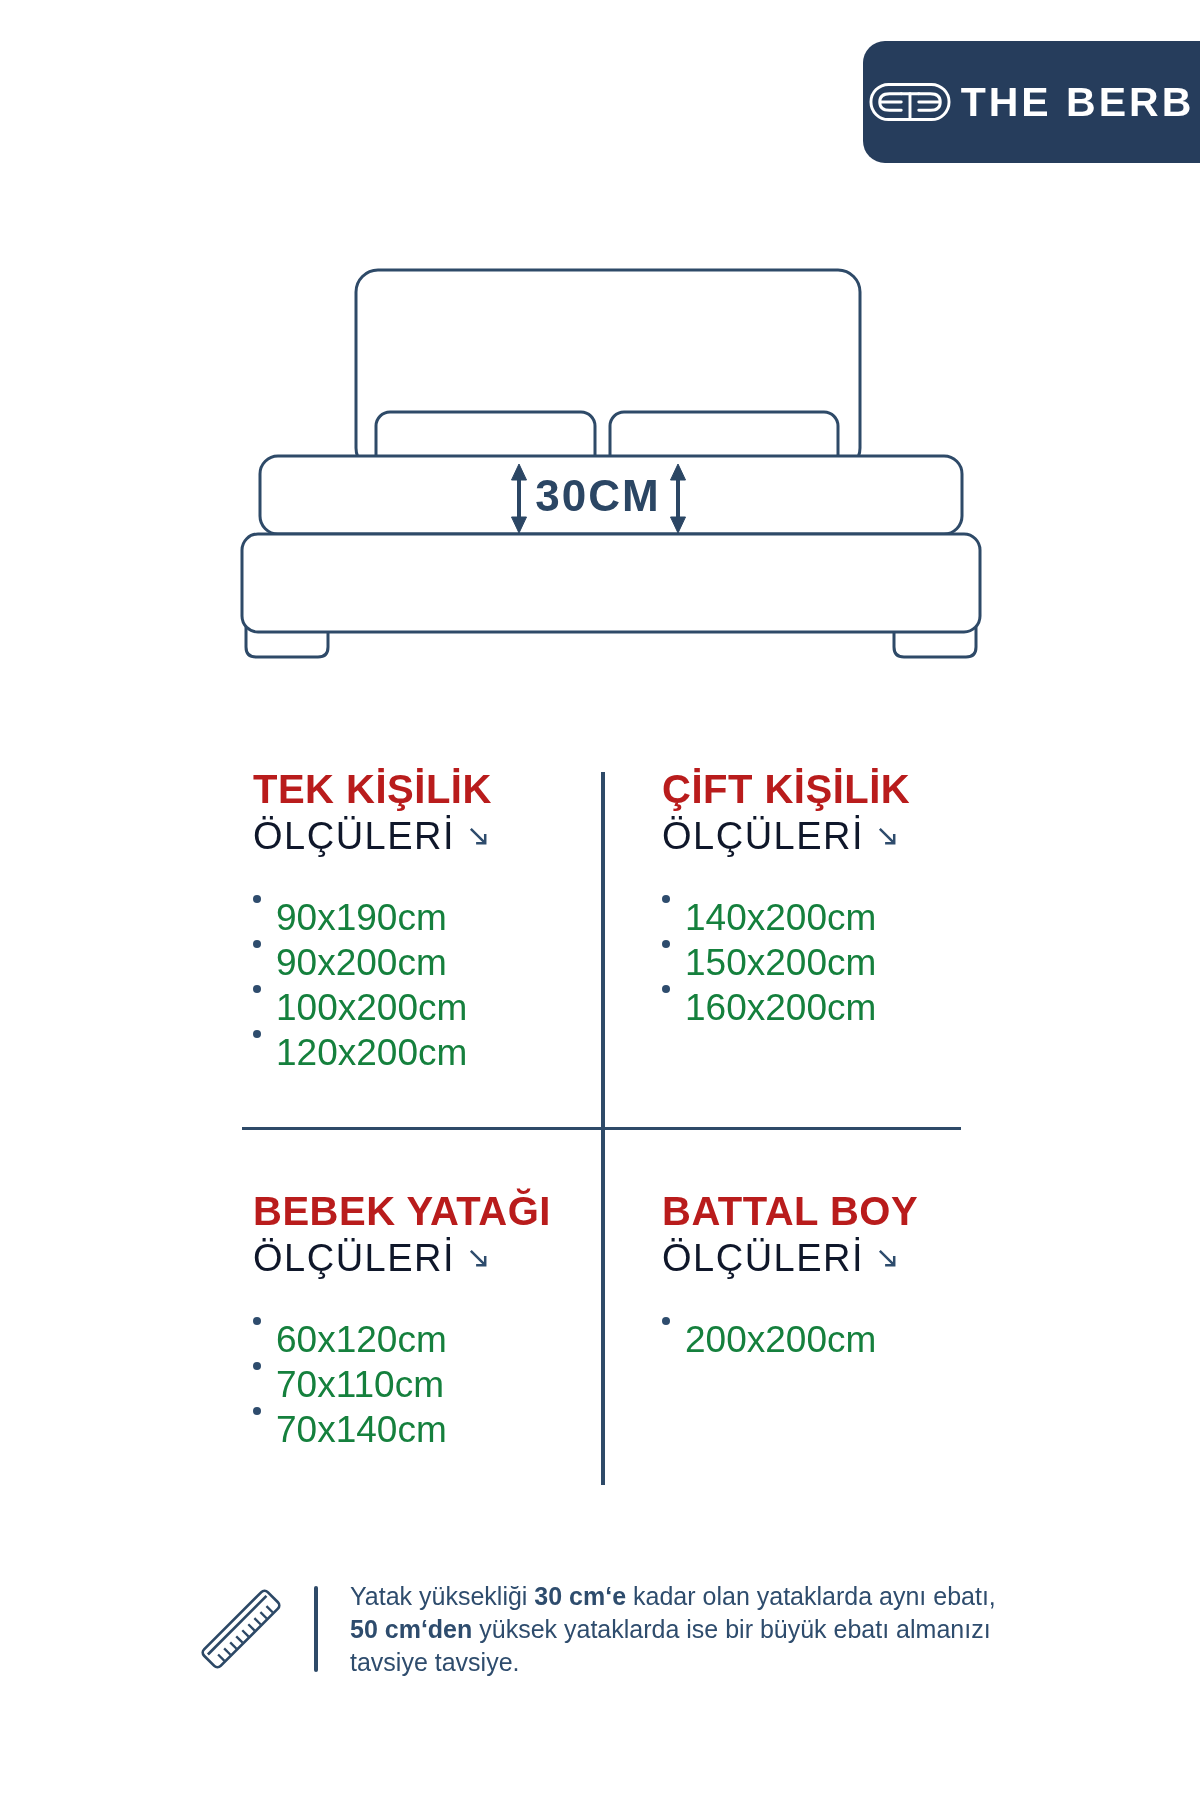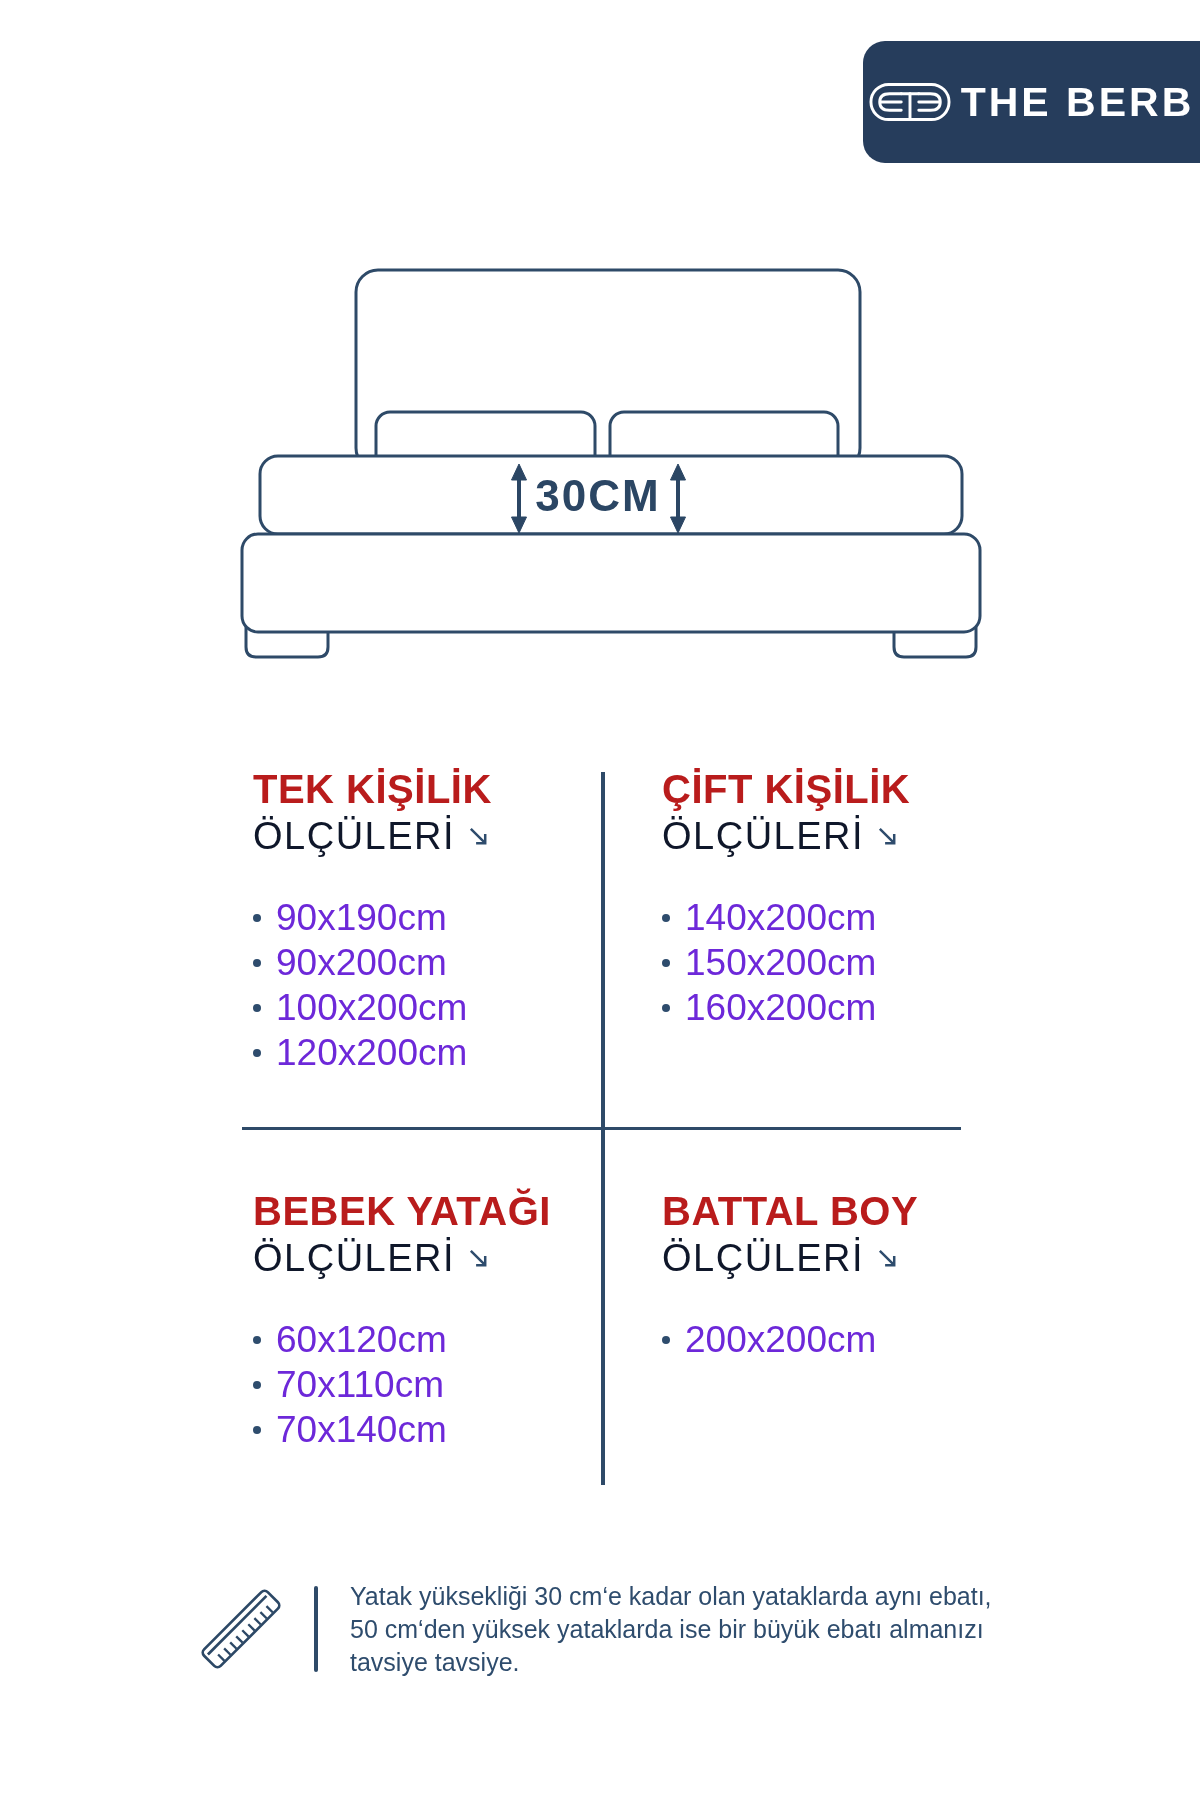--- a/index.html
+++ b/index.html
@@ -27,30 +27,30 @@
   .section{position:absolute;width:340px;color:#2e4c6d;}
   .sec-title{
     margin:0;color:#b91c1c;font-size:40px;font-weight:bold;line-height:48px;letter-spacing:0.5px;
   }
   .sec-sub{
     display:flex;align-items:center;gap:12px;
     font-size:38px;font-weight:normal;line-height:46px;letter-spacing:1.5px;color:#0f172a;
   }
   .sec-sub svg{flex:0 0 auto;}
   .sizes{list-style:none;margin:36px 0 0 0;padding:0;}
-  .sizes li{display:flex;align-items:center;font-size:37px;line-height:45px;color:#6d28d9;}
+  .sizes li{display:flex;font-size:37px;line-height:45px;color:#15803d;}
   .dot{width:8px;height:8px;border-radius:50%;background:#2e4c6d;margin-right:15px;flex:0 0 auto;}
   .vrule{position:absolute;left:601px;top:772px;width:4px;height:713px;background:#2e4a68;}
   .hrule{position:absolute;left:242px;top:1127px;width:719px;height:3px;background:#2e4a68;}
   
   .footer-sep{position:absolute;left:314px;top:1586px;width:4px;height:86px;border-radius:2px;background:#2e4a68;}
   .ruler{position:absolute;left:196px;top:1583px;}
   .footer-text{position:absolute;left:350px;top:1580px;width:760px;color:#2e4c6d;}
   .footer-text p{margin:0;font-size:25px;line-height:33px;}
-  .footer-text .b{font-weight:normal;margin-top:46px;}
+  .footer-text .b{font-weight:bold;margin-top:46px;}
 </style>
 </head>
 <body>
 
 <div id="canvas">
 
   <div class="hero-bg"></div>
 
   <div class="badge">
     <svg width="82" height="40" viewBox="0 0 84 40">

